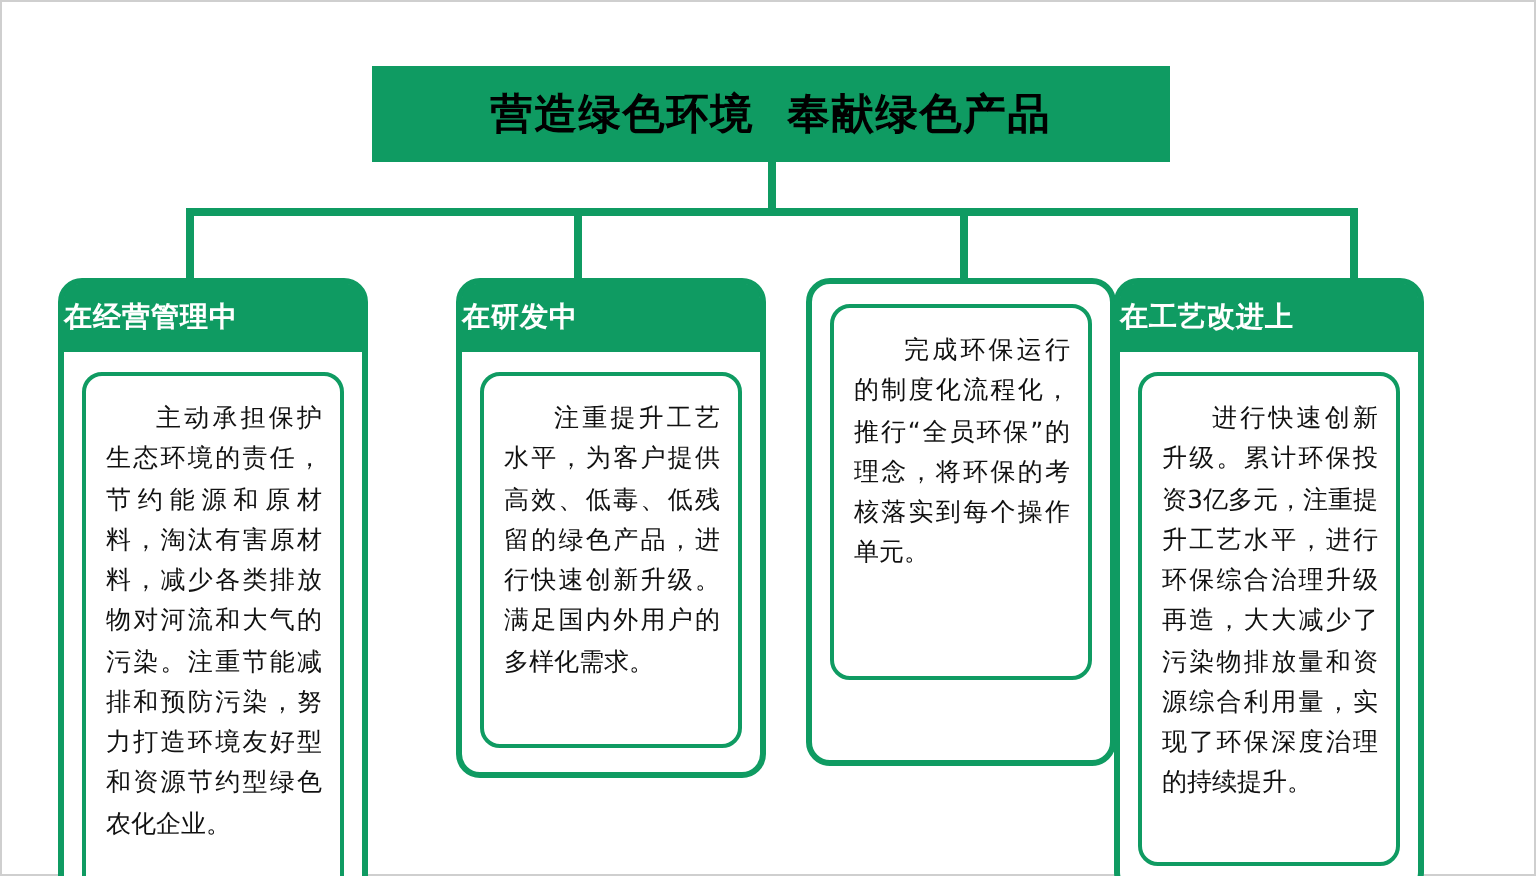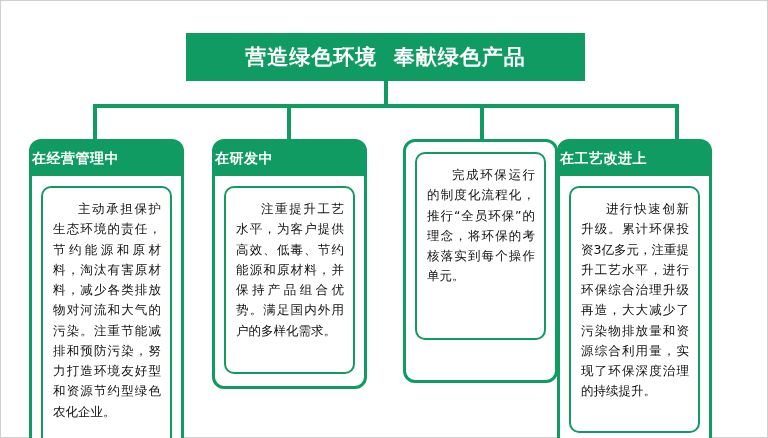--- a/index.html
+++ b/index.html
@@ -29,21 +29,21 @@
     top: 32px;
     width: 399px;
     height: 48px;
     background: #0f9b62;
     display: flex;
     align-items: center;
     justify-content: center;
     box-sizing: border-box;
   }
   .title-box .title-text {
-    color: #ffffff;
+    color: #000000;
     font-size: 21px;
     font-weight: bold;
     letter-spacing: 1px;
     white-space: pre;
   }
 
   
   .line {
     position: absolute;
     background: #0f9b62;
@@ -70,21 +70,21 @@
   .drop3 { left: 479px; }
   .drop4 { left: 674px; }
 
   
   .col {
     position: absolute;
     top: 138px;
     width: 155px;
   }
   .col1 { left: 28px; }
-  .col2 { left: 211px; }
+  .col2 { left: 227px; }
   .col3 { left: 402px; }
   .col4 { left: 556px; }
 
   .col-outer {
     border: 3px solid #0f9b62;
     border-radius: 12px;
     background: #ffffff;
     box-sizing: border-box;
     padding: 0;
     width: 155px;
@@ -151,21 +151,21 @@
         </div>
       </div>
     </div>
   </div>
 
   <div class="col col2">
     <div class="col-outer">
       <div class="col-head">在研发中</div>
       <div class="col-body">
         <div class="inner-box">
-          <p class="body-text">注重提升工艺水平，为客户提供高效、低毒、节约能源和原材料，并保持产品组合优势。满足国内外用户的多样化需求。</p>
+          <p class="body-text">注重提升工艺水平，为客户提供高效、低毒、低残留的绿色产品，进行快速创新升级。满足国内外用户的多样化需求。</p>
         </div>
       </div>
     </div>
   </div>
 
   <div class="col col3">
     <div class="col-outer">
       <div class="col-body">
         <div class="inner-box">
           <p class="body-text">完成环保运行的制度化流程化，推行“全员环保”的理念，将环保的考核落实到每个操作单元。</p>

